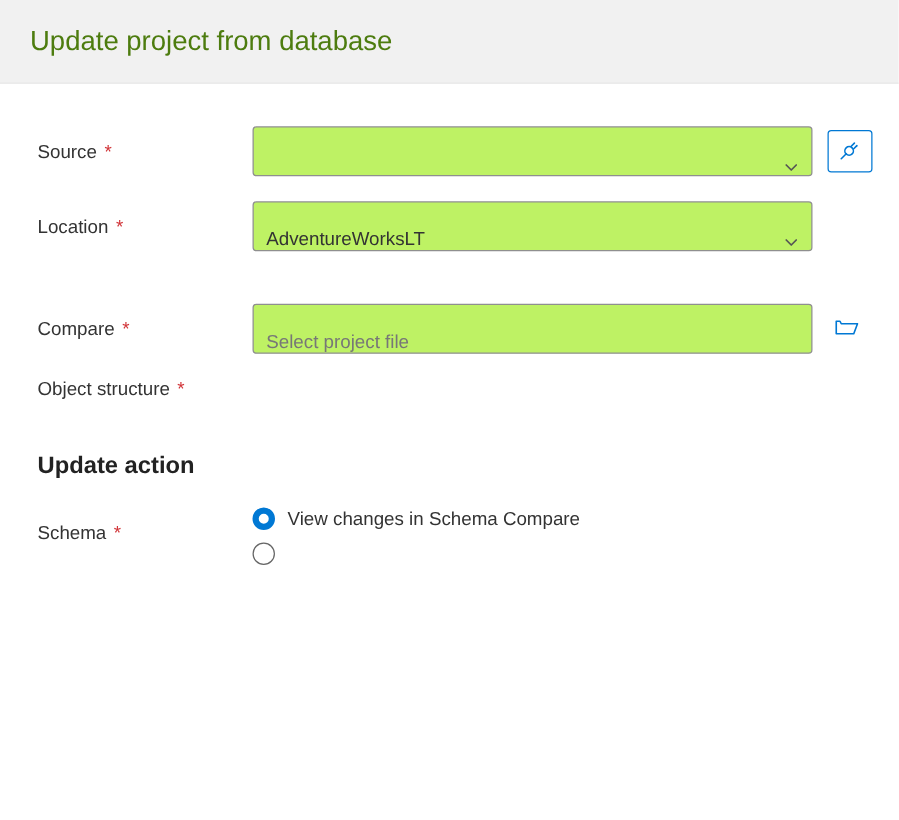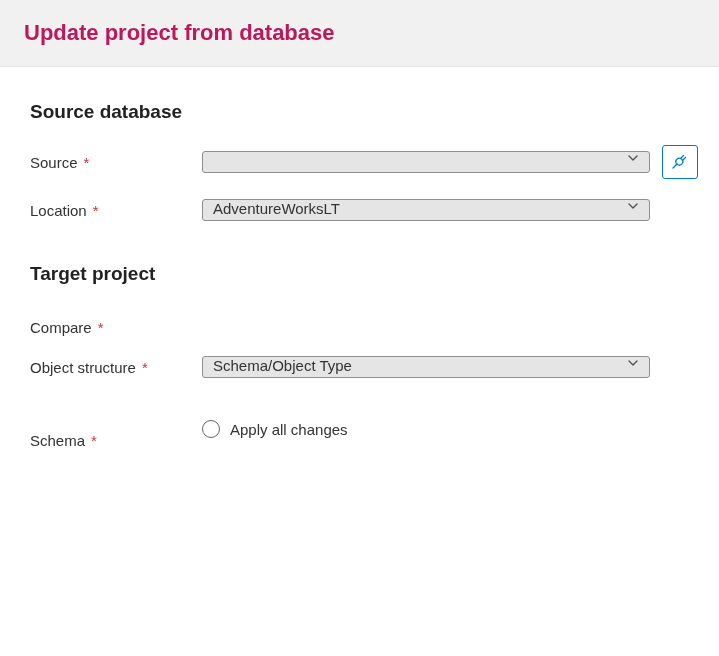--- a/index.html
+++ b/index.html
@@ -12,22 +12,22 @@
       font-size: 14px;
       color: #333;
     }
     .header {
       background: #f1f1f1;
       padding: 20px 24px;
       border-bottom: 1px solid #e8e8e8;
     }
     .header-title {
       font-size: 22px;
-      font-weight: 700;
-      color: #be185d;
+      font-weight: 400;
+      color: #4d7c0f;
     }
     .content {
       padding: 34px 30px 30px 30px;
     }
     .section-title {
       font-size: 19px;
       font-weight: 700;
       color: #222;
       margin-bottom: 22px;
     }
@@ -52,29 +52,29 @@
     .label-col.offset { padding-top: 12px; }
     .required { color: #d13438; }
     .input-col {
       flex: 1;
       display: flex;
       align-items: center;
       gap: 12px;
     }
     .dropdown, .text-input {
       width: 448px;
-      height: 22px;
+      height: 40px;
       border: 1px solid #8f8f8f;
       border-radius: 3px;
-      background: #e5e5e5;
+      background: #bef264;
       padding: 0 10px;
       font-size: 15px;
       color: #333;
       display: flex;
-      align-items: flex-start;
+      align-items: flex-end;
       justify-content: space-between;
       cursor: pointer;
     }
     .text-input {
       color: #777;
       cursor: text;
     }
     .chevron {
       width: 12px;
       height: 12px;
@@ -133,21 +133,20 @@
 </head>
 <body>
 
 <div class="header">
   <div class="header-title">Update project from database</div>
 </div>
 
 <div class="content">
 
   <div class="section">
-    <div class="section-title">Source database</div>
 
     <div class="form-row">
       <div class="label-col">
         <span>Source</span>
         <span class="required">*</span>
       </div>
       <div class="input-col">
         <div class="dropdown">
           <span></span>
           <span class="chevron">
@@ -183,58 +182,63 @@
             <svg viewBox="0 0 12 12" width="12" height="12">
                 <path d="M2 4 L6 8 L10 4" stroke="#555" stroke-width="1.4" fill="none" stroke-linecap="round" stroke-linejoin="round"></path>
               </svg>
           </span>
         </div>
       </div>
     </div>
   </div>
 
   <div class="section">
-    <div class="section-title">Target project</div>
 
     <div class="form-row top-align">
       <div class="label-col offset">
         <span>Compare</span>
         <span class="required">*</span>
       </div>
+      <div class="input-col">
+        <div class="text-input">
+          <span>Select project file</span>
+        </div>
+        <div class="folder-icon-button">
+          <span>
+            <svg width="20" height="18" viewBox="0 0 20 18">
+              <path d="M1 4 L1 14 L15 14 L18 6 L5 6 L4 4 Z M1 4 L4 4 L5 6 L16 6" stroke="#0078d4" stroke-width="1.3" fill="none" stroke-linejoin="round"></path>
+            </svg>
+          </span>
+        </div>
+      </div>
     </div>
 
     <div class="form-row">
       <div class="label-col">
         <span>Object structure</span>
         <span class="required">*</span>
       </div>
-      <div class="input-col">
-        <div class="dropdown">
-          <span>Schema/Object Type</span>
-          <span class="chevron">
-            <svg viewBox="0 0 12 12" width="12" height="12">
-                <path d="M2 4 L6 8 L10 4" stroke="#555" stroke-width="1.4" fill="none" stroke-linecap="round" stroke-linejoin="round"></path>
-              </svg>
-          </span>
-        </div>
-      </div>
     </div>
   </div>
 
   <div class="section">
+    <div class="section-title">Update action</div>
 
     <div class="form-row top-align">
       <div class="label-col offset">
         <span>Schema</span>
         <span class="required">*</span>
       </div>
       <div class="input-col">
         <div class="radio-group">
           <div class="radio-option">
+            <div class="radio-circle selected"></div>
+            <span class="radio-label">View changes in Schema Compare</span>
+          </div>
+          <div class="radio-option">
             <div class="radio-circle"></div>
-            <span class="radio-label">Apply all changes</span>
           </div>
         </div>
       </div>
     </div>
   </div>
 
 </div>
 
 </body></html>

